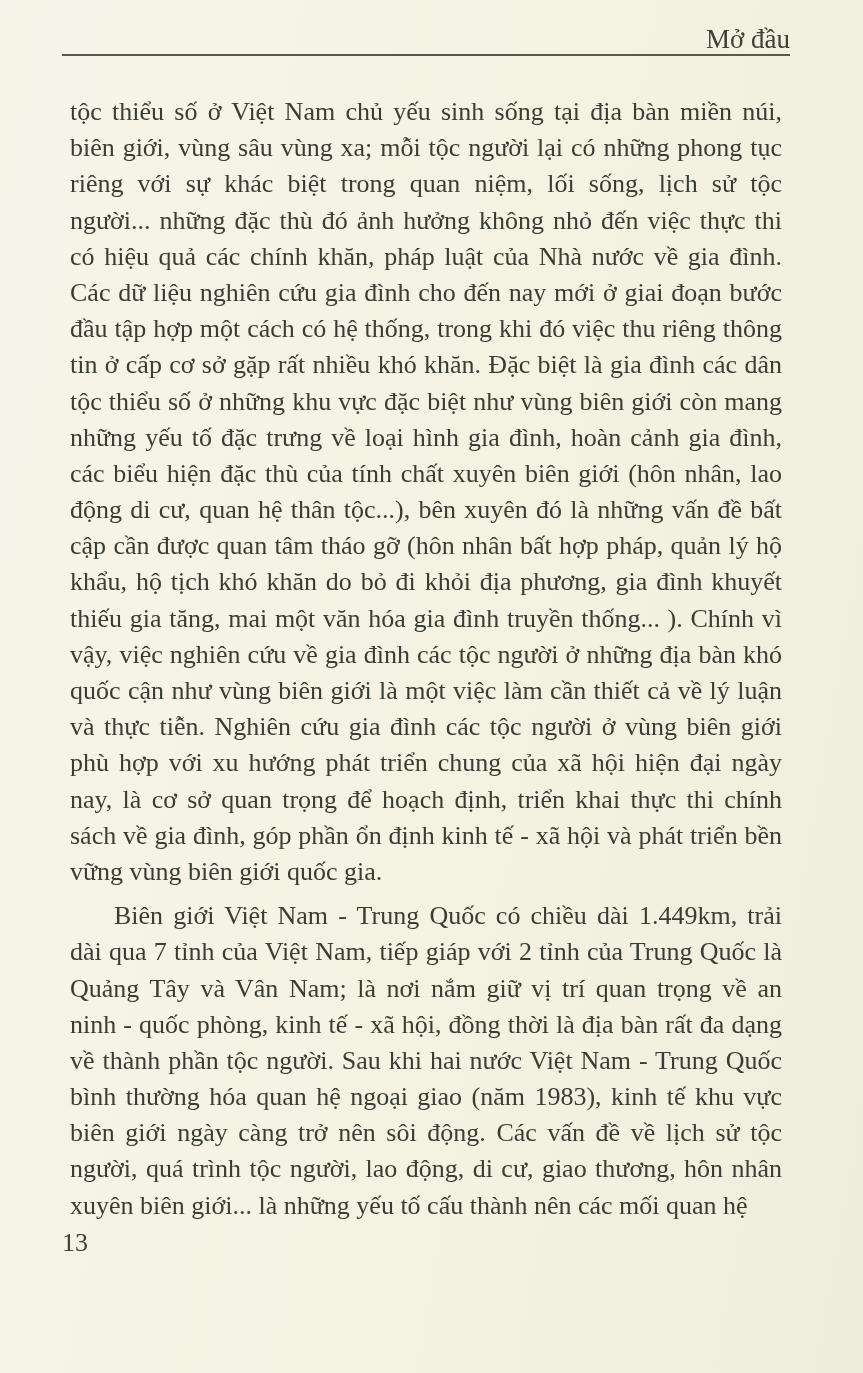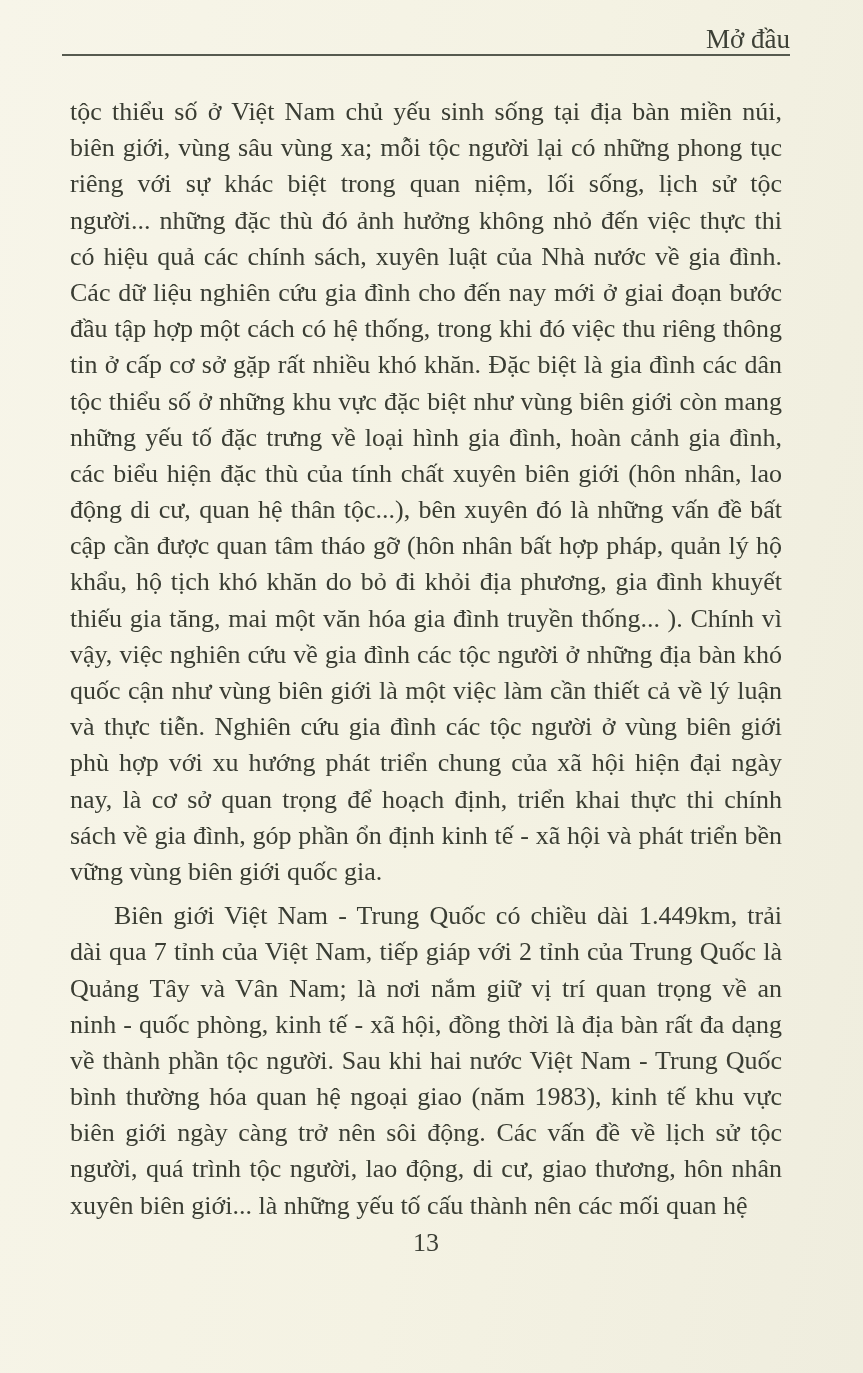--- a/index.html
+++ b/index.html
@@ -58,21 +58,21 @@
   }
   .line.line-first-indent {
     text-indent: 44px;
     font-family: Liberation Serif, serif;
   }
   .page-number {
     position: absolute;
     top: 1228px;
     left: 62px;
     width: 728px;
-    text-align: center;
+    text-align: left;
     font-size: 26px;
     color: #3d4036;
   }
 </style>
 </head>
 <body>
 
 <div class="page">
 
   <div class="running-header">
@@ -80,21 +80,21 @@
   </div>
 
   <div class="header-rule"></div>
 
   <div class="body-text" id="body-text">
       <div class="paragraph">
         <div class="line">tộc thiểu số ở Việt Nam chủ yếu sinh sống tại địa bàn miền núi,</div>
         <div class="line">biên giới, vùng sâu vùng xa; mỗi tộc người lại có những phong tục</div>
         <div class="line">riêng với sự khác biệt trong quan niệm, lối sống, lịch sử tộc</div>
         <div class="line">người... những đặc thù đó ảnh hưởng không nhỏ đến việc thực thi</div>
-        <div class="line">có hiệu quả các chính sách, xuyên luật của Nhà nước về gia đình.</div>
+        <div class="line">có hiệu quả các chính khăn, pháp luật của Nhà nước về gia đình.</div>
         <div class="line">Các dữ liệu nghiên cứu gia đình cho đến nay mới ở giai đoạn bước</div>
         <div class="line">đầu tập hợp một cách có hệ thống, trong khi đó việc thu riêng thông</div>
         <div class="line">tin ở cấp cơ sở gặp rất nhiều khó khăn. Đặc biệt là gia đình các dân</div>
         <div class="line">tộc thiểu số ở những khu vực đặc biệt như vùng biên giới còn mang</div>
         <div class="line">những yếu tố đặc trưng về loại hình gia đình, hoàn cảnh gia đình,</div>
         <div class="line">các biểu hiện đặc thù của tính chất xuyên biên giới (hôn nhân, lao</div>
         <div class="line">động di cư, quan hệ thân tộc...), bên xuyên đó là những vấn đề bất</div>
         <div class="line">cập cần được quan tâm tháo gỡ (hôn nhân bất hợp pháp, quản lý hộ</div>
         <div class="line">khẩu, hộ tịch khó khăn do bỏ đi khỏi địa phương, gia đình khuyết</div>
         <div class="line">thiếu gia tăng, mai một văn hóa gia đình truyền thống... ). Chính vì</div>

